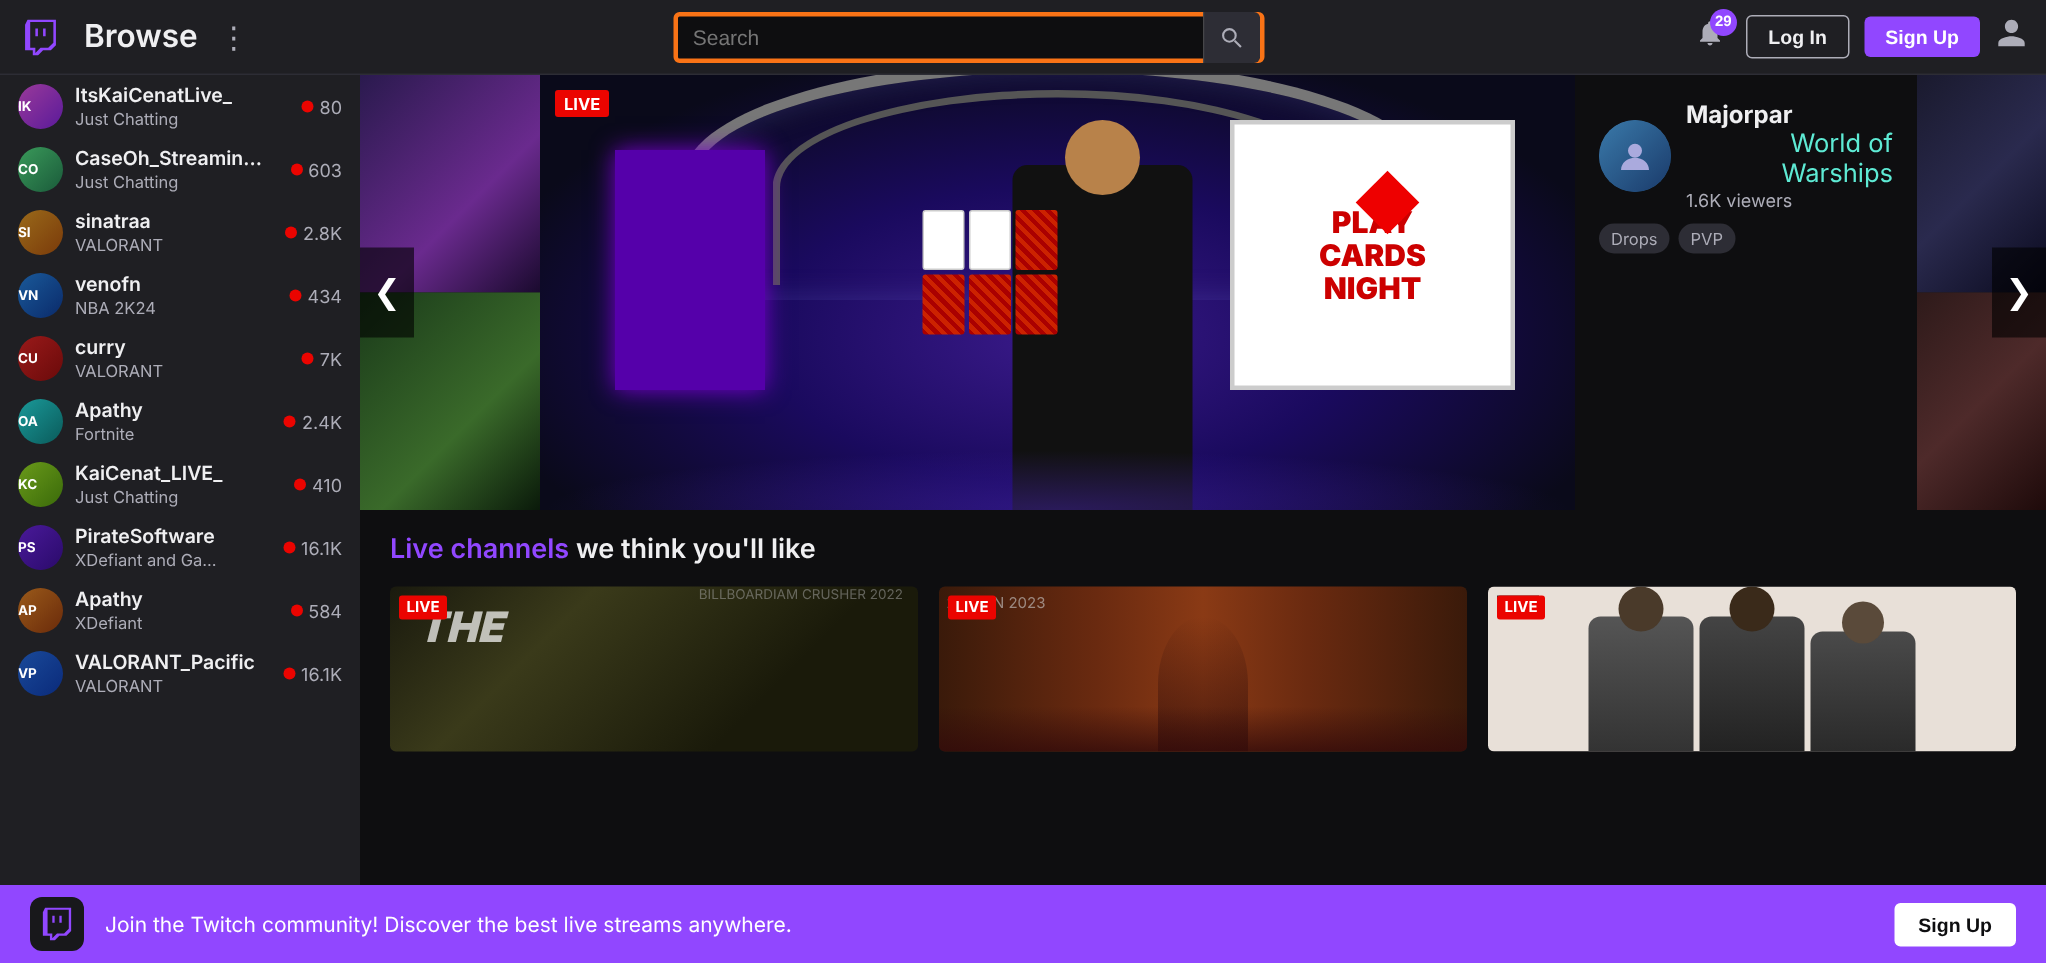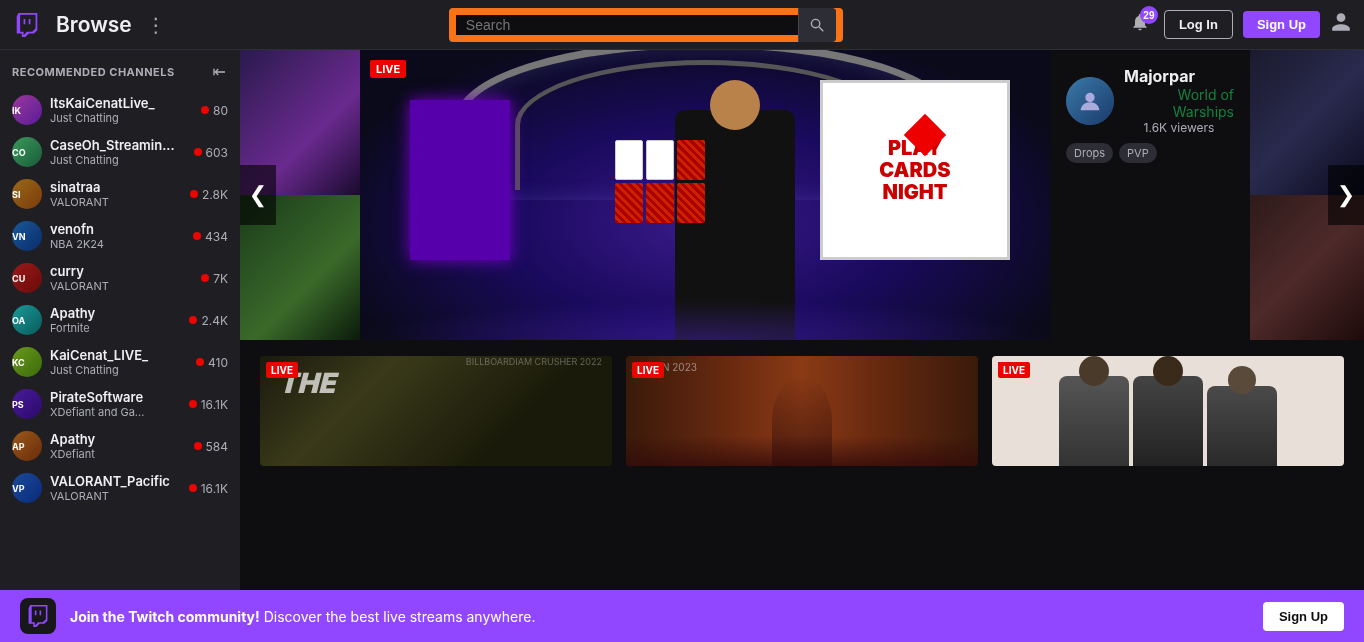--- a/index.html
+++ b/index.html
@@ -24,21 +24,21 @@
     .topnav-search-wrap {
       flex: 1;
       display: flex;
       justify-content: center;
       align-items: center;
     }
     .topnav-search {
       display: flex;
       align-items: center;
       background: #0e0e10;
-      border: 7px solid #f97316;
+      border: 3px solid #f97316;
       border-radius: 4px;
       width: 394px;
       height: 34px;
       padding: 0 10px;
     }
     .topnav-search input {
       background: transparent;
       border: none;
       outline: none;
       color: #adadb8;
@@ -280,21 +280,21 @@
     }
     .side-thumb {
       width: 100%;
       height: 145px;
       background: linear-gradient(135deg, #2a1a4e 0%, #4a2a7e 100%);
       overflow: hidden;
       position: relative;
     }
 
     .featured-info-panel {
-      width: 200px;
+      width: 228px;
       flex-shrink: 0;
       padding: 16px;
       background: #0e0e10;
     }
     .streamer-row {
       display: flex;
       align-items: center;
       gap: 10px;
       margin-bottom: 8px;
     }
@@ -309,29 +309,28 @@
       align-items: center;
       justify-content: center;
       font-size: 16px;
     }
     .streamer-name {
       font-size: 16px;
       font-weight: 700;
       color: #efeff1;
     }
     .streamer-game {
-      font-size: 14px;
-      color: #15803d;
+      font-size: 17px;
+      color: #5eead4;
       cursor: pointer;
       text-align: right;
     }
     .streamer-viewers {
       font-size: 12px;
       color: #adadb8;
-      text-align: center;
     }
     .stream-tags {
       display: flex;
       gap: 6px;
       margin-top: 8px;
       flex-wrap: wrap;
     }
     .stream-tag {
       background: #2d2d35;
       color: #adadb8;
@@ -419,21 +418,21 @@
       align-items: center;
       justify-content: center;
       flex-shrink: 0;
     }
     .banner-text {
       font-size: 14px;
       color: #fff;
       flex: 1;
     }
     .banner-text strong {
-      font-weight: 700;
+      font-weight: 400;
     }
     .banner-signup-btn {
       background: #fff;
       color: #0e0e10;
       border: none;
       border-radius: 4px;
       padding: 7px 16px;
       font-size: 13px;
       font-weight: 700;
       cursor: pointer;
@@ -500,24 +499,20 @@
       <svg width="22" height="22" viewBox="0 0 24 24" fill="#adadb8">
         <path d="M12 12c2.7 0 4.8-2.1 4.8-4.8S14.7 2.4 12 2.4 7.2 4.5 7.2 7.2 9.3 12 12 12zm0 2.4c-3.2 0-9.6 1.6-9.6 4.8v2.4h19.2v-2.4c0-3.2-6.4-4.8-9.6-4.8z"></path>
       </svg>
     </button>
   </div>
 </nav>
 
 <div class="main-layout">
 
   <aside class="sidebar">
-    <div class="sidebar-header">
-      <span class="sidebar-title">RECOMMENDED CHANNELS</span>
-      <button class="sidebar-collapse-btn">⇤</button>
-    </div>
     <div id="channel-list">
 
     <div class="channel-item">
       <div class="channel-avatar av-1">
         <span style="font-size:9px;color:#fff;font-weight:bold;">IK</span>
       </div>
       <div class="channel-info">
         <div class="channel-name">ItsKaiCenatLive_</div>
         <div class="channel-game">Just Chatting</div>
       </div>
@@ -720,20 +715,24 @@
         <div class="side-thumb-right" style="background: linear-gradient(135deg, #1a1a2e 0%, #2a2a4e 50%, #0a0a1e 100%);">
         </div>
         <div class="side-thumb-right" style="background: linear-gradient(135deg, #2e1a1a 0%, #4e2a2a 50%, #1e0a0a 100%); height:145px;">
         </div>
       </div>
 
       <button class="featured-next-btn">❯</button>
     </div>
 
     <div class="live-channels-section">
+      <h2 class="live-channels-title">
+        <span class="highlight">Live channels</span>
+        <span> we think you'll like</span>
+      </h2>
       <div class="channels-grid">
 
         <div class="channel-card">
           <div class="channel-card-thumb thumb-1" style="background: linear-gradient(135deg, #1a1a0e 0%, #3a3a1a 30%, #1a1a0a 70%);">
             <div style="position:absolute;inset:0;overflow:hidden;">
               <div style="position:absolute;top:10px;left:20px;color:#fff;font-size:28px;font-weight:900;font-style:italic;opacity:0.7;transform:skewX(-5deg);">THE</div>
               <div style="position:absolute;top:0;right:10px;color:#aaa;font-size:9px;opacity:0.5;">BILLBOARDIAM CRUSHER 2022</div>
             </div>
             <span class="channel-card-live-badge">LIVE</span>
           </div>

